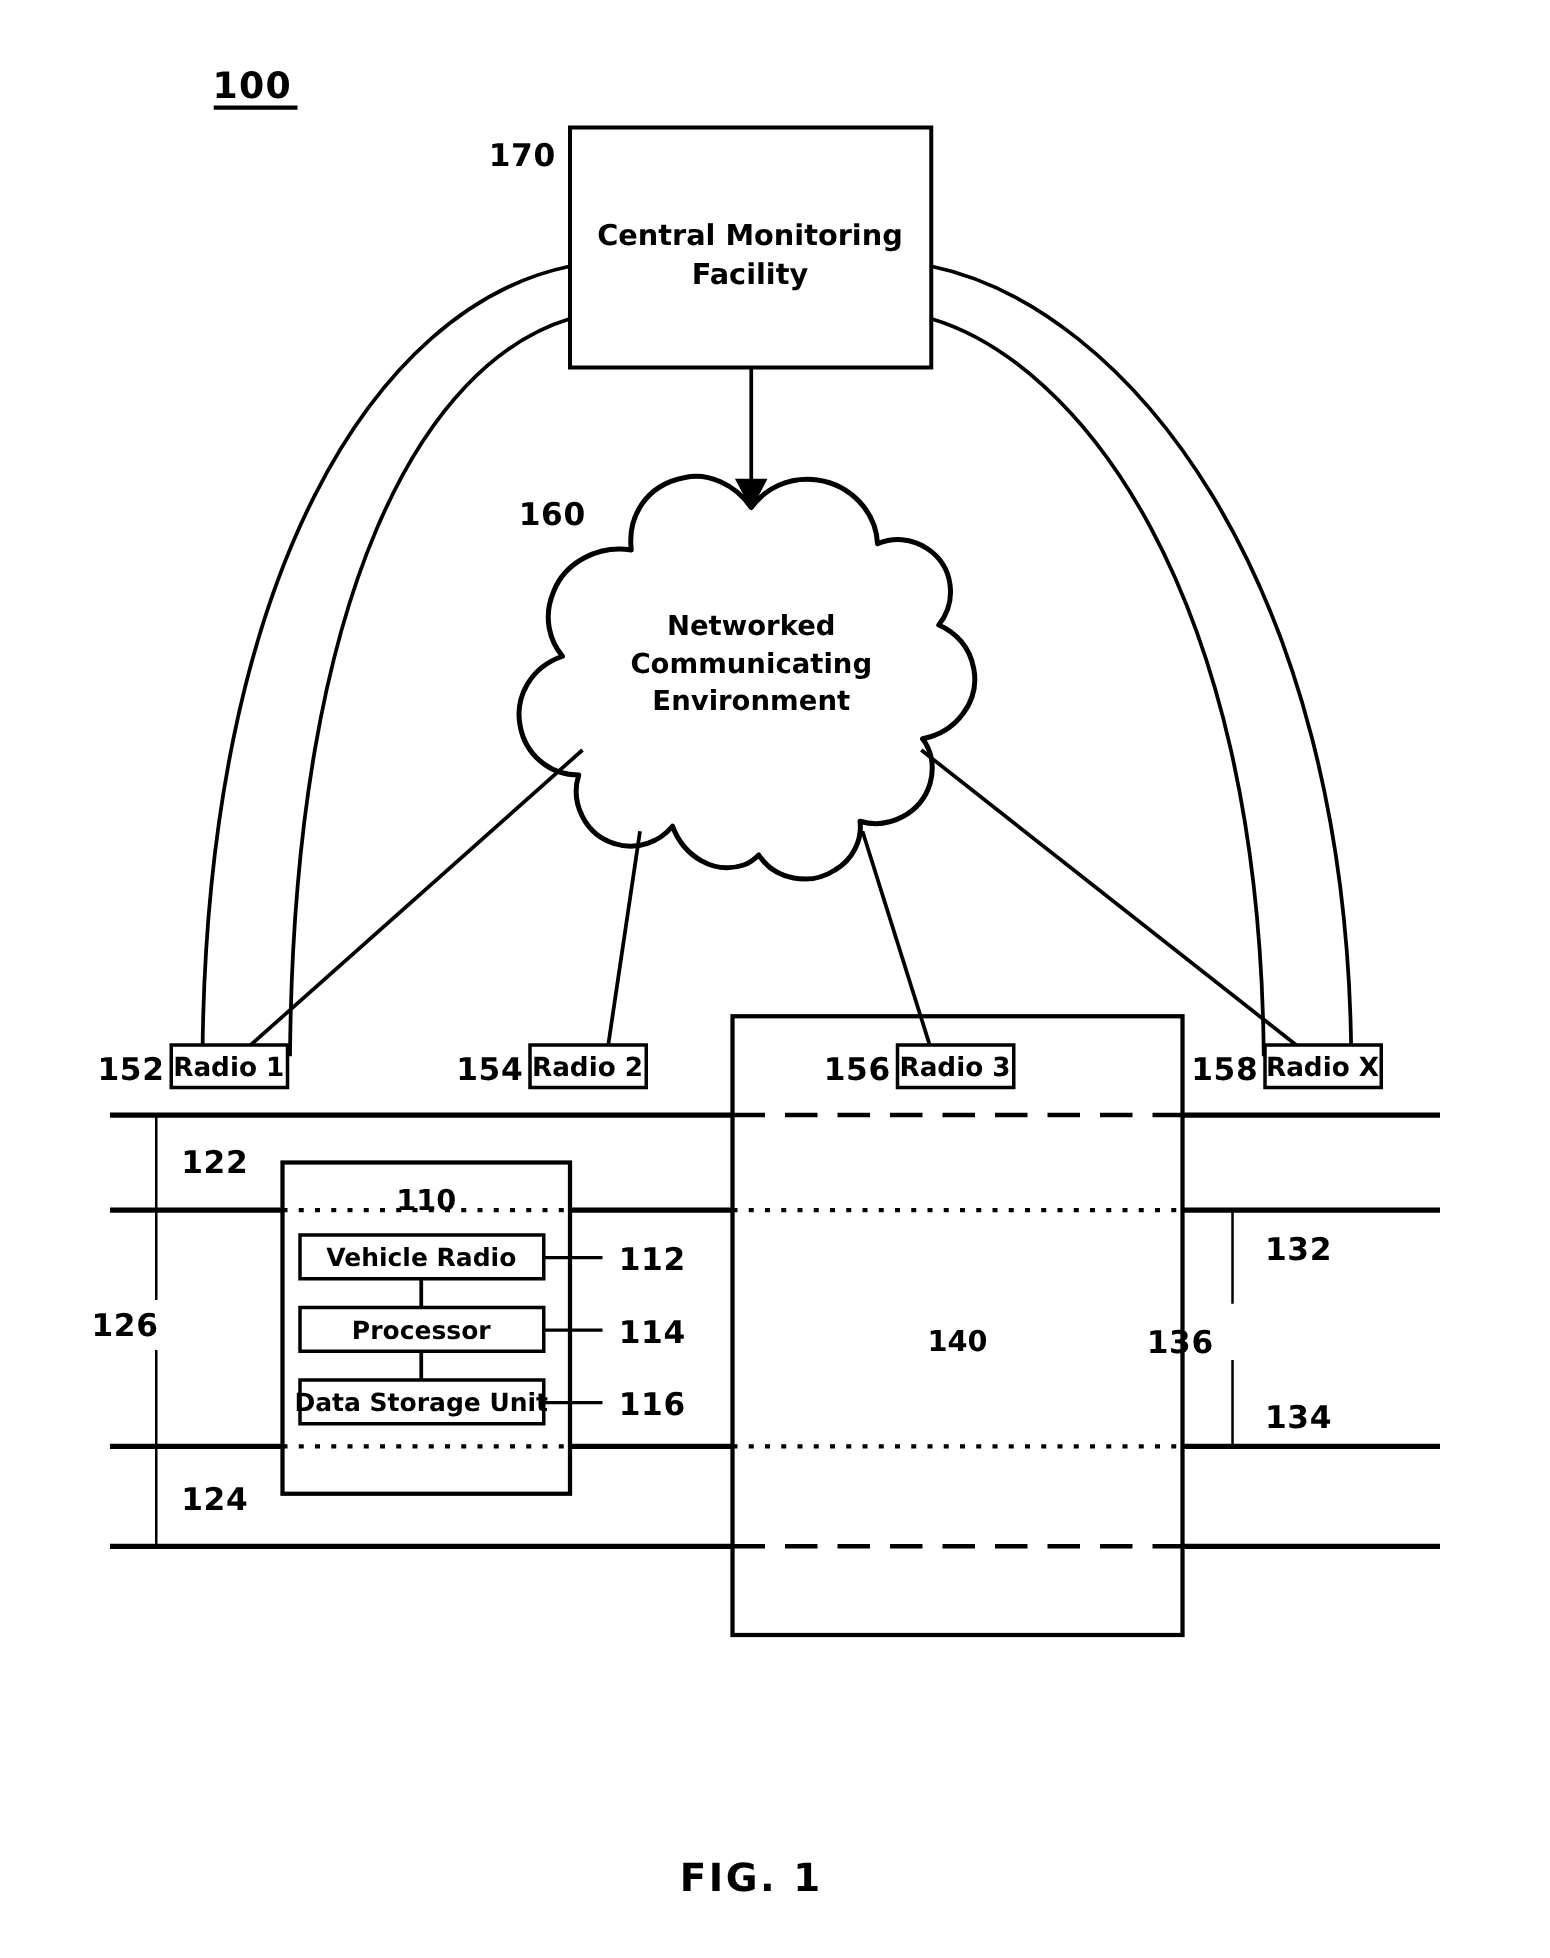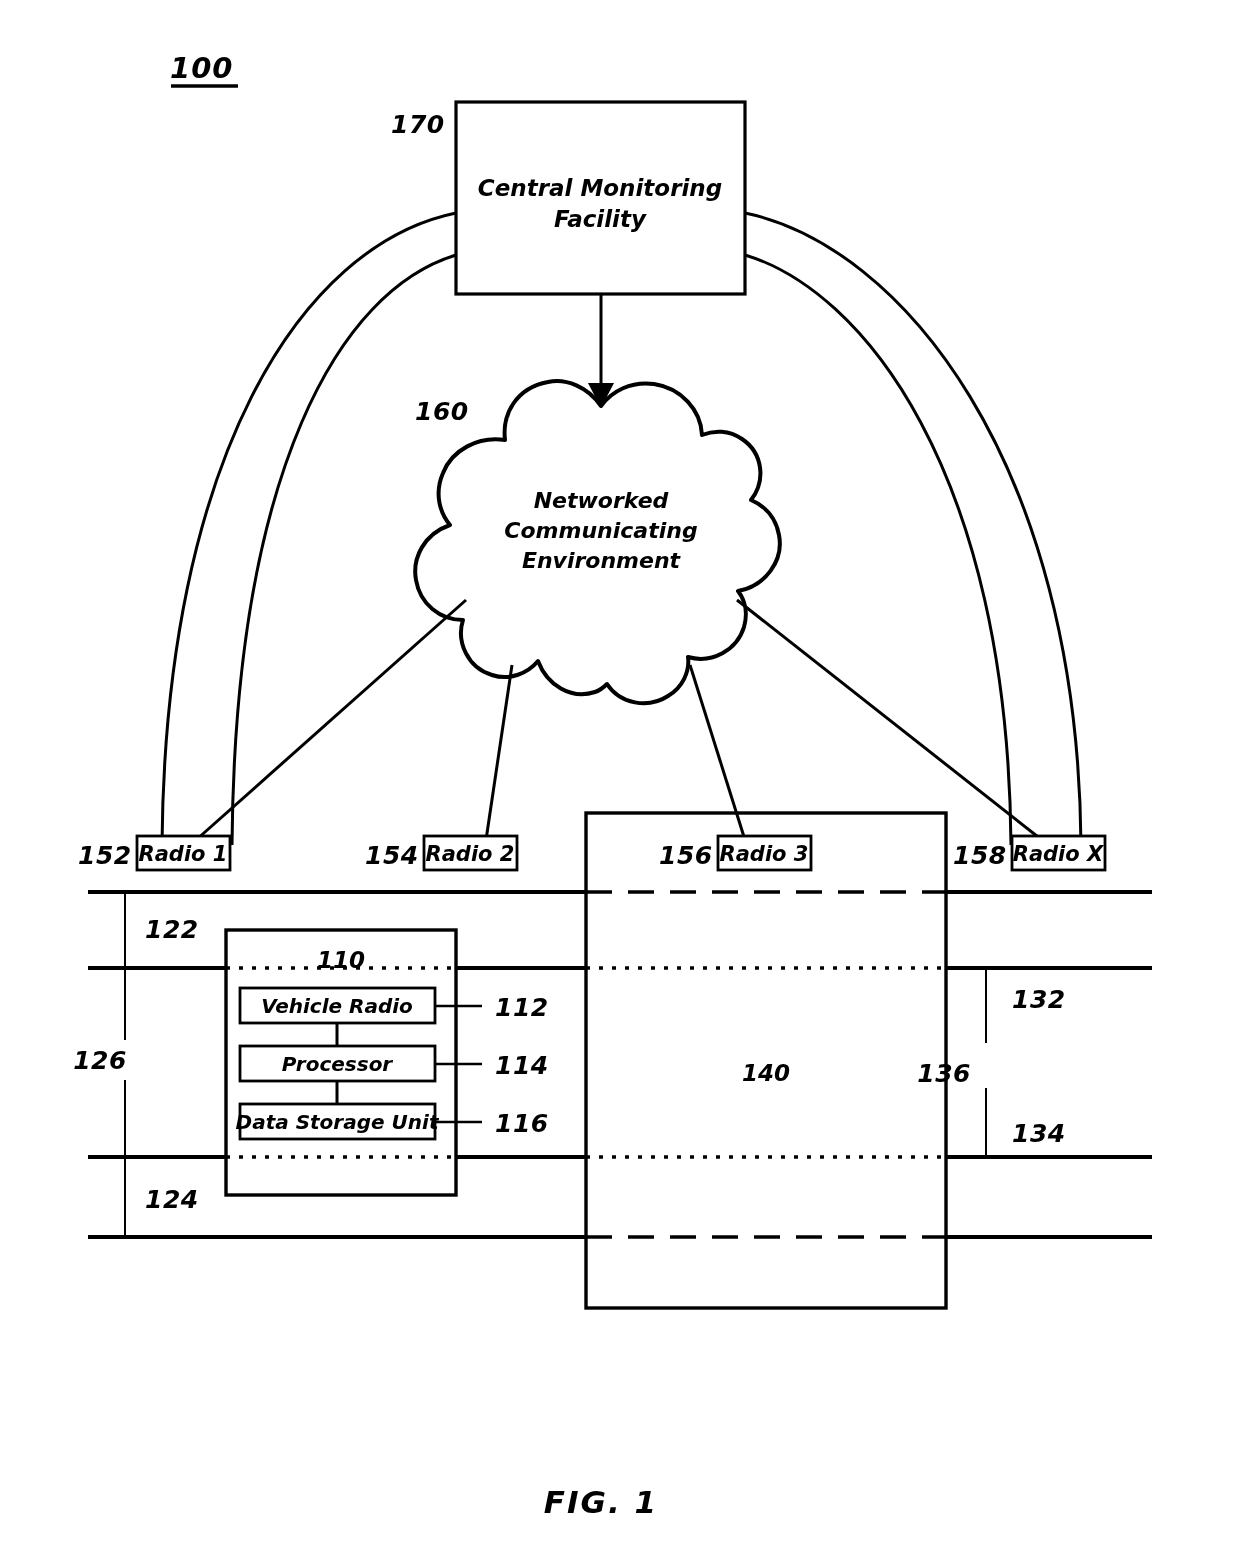--- a/index.html
+++ b/index.html
@@ -14,21 +14,20 @@
     color: #000000;
     position: relative;
     overflow: hidden;
   }
   #figure-root {
     position: absolute;
     left: 0;
     top: 0;
     width: 1240px;
     height: 1566px;
-    font-style: italic;
   }
   svg { display: block; }
 
   text {
     font-family: "DejaVu Sans", sans-serif;
     fill: #000000;
     font-weight: bold;
   }
   .ref-num {
     font-size: 25px;

